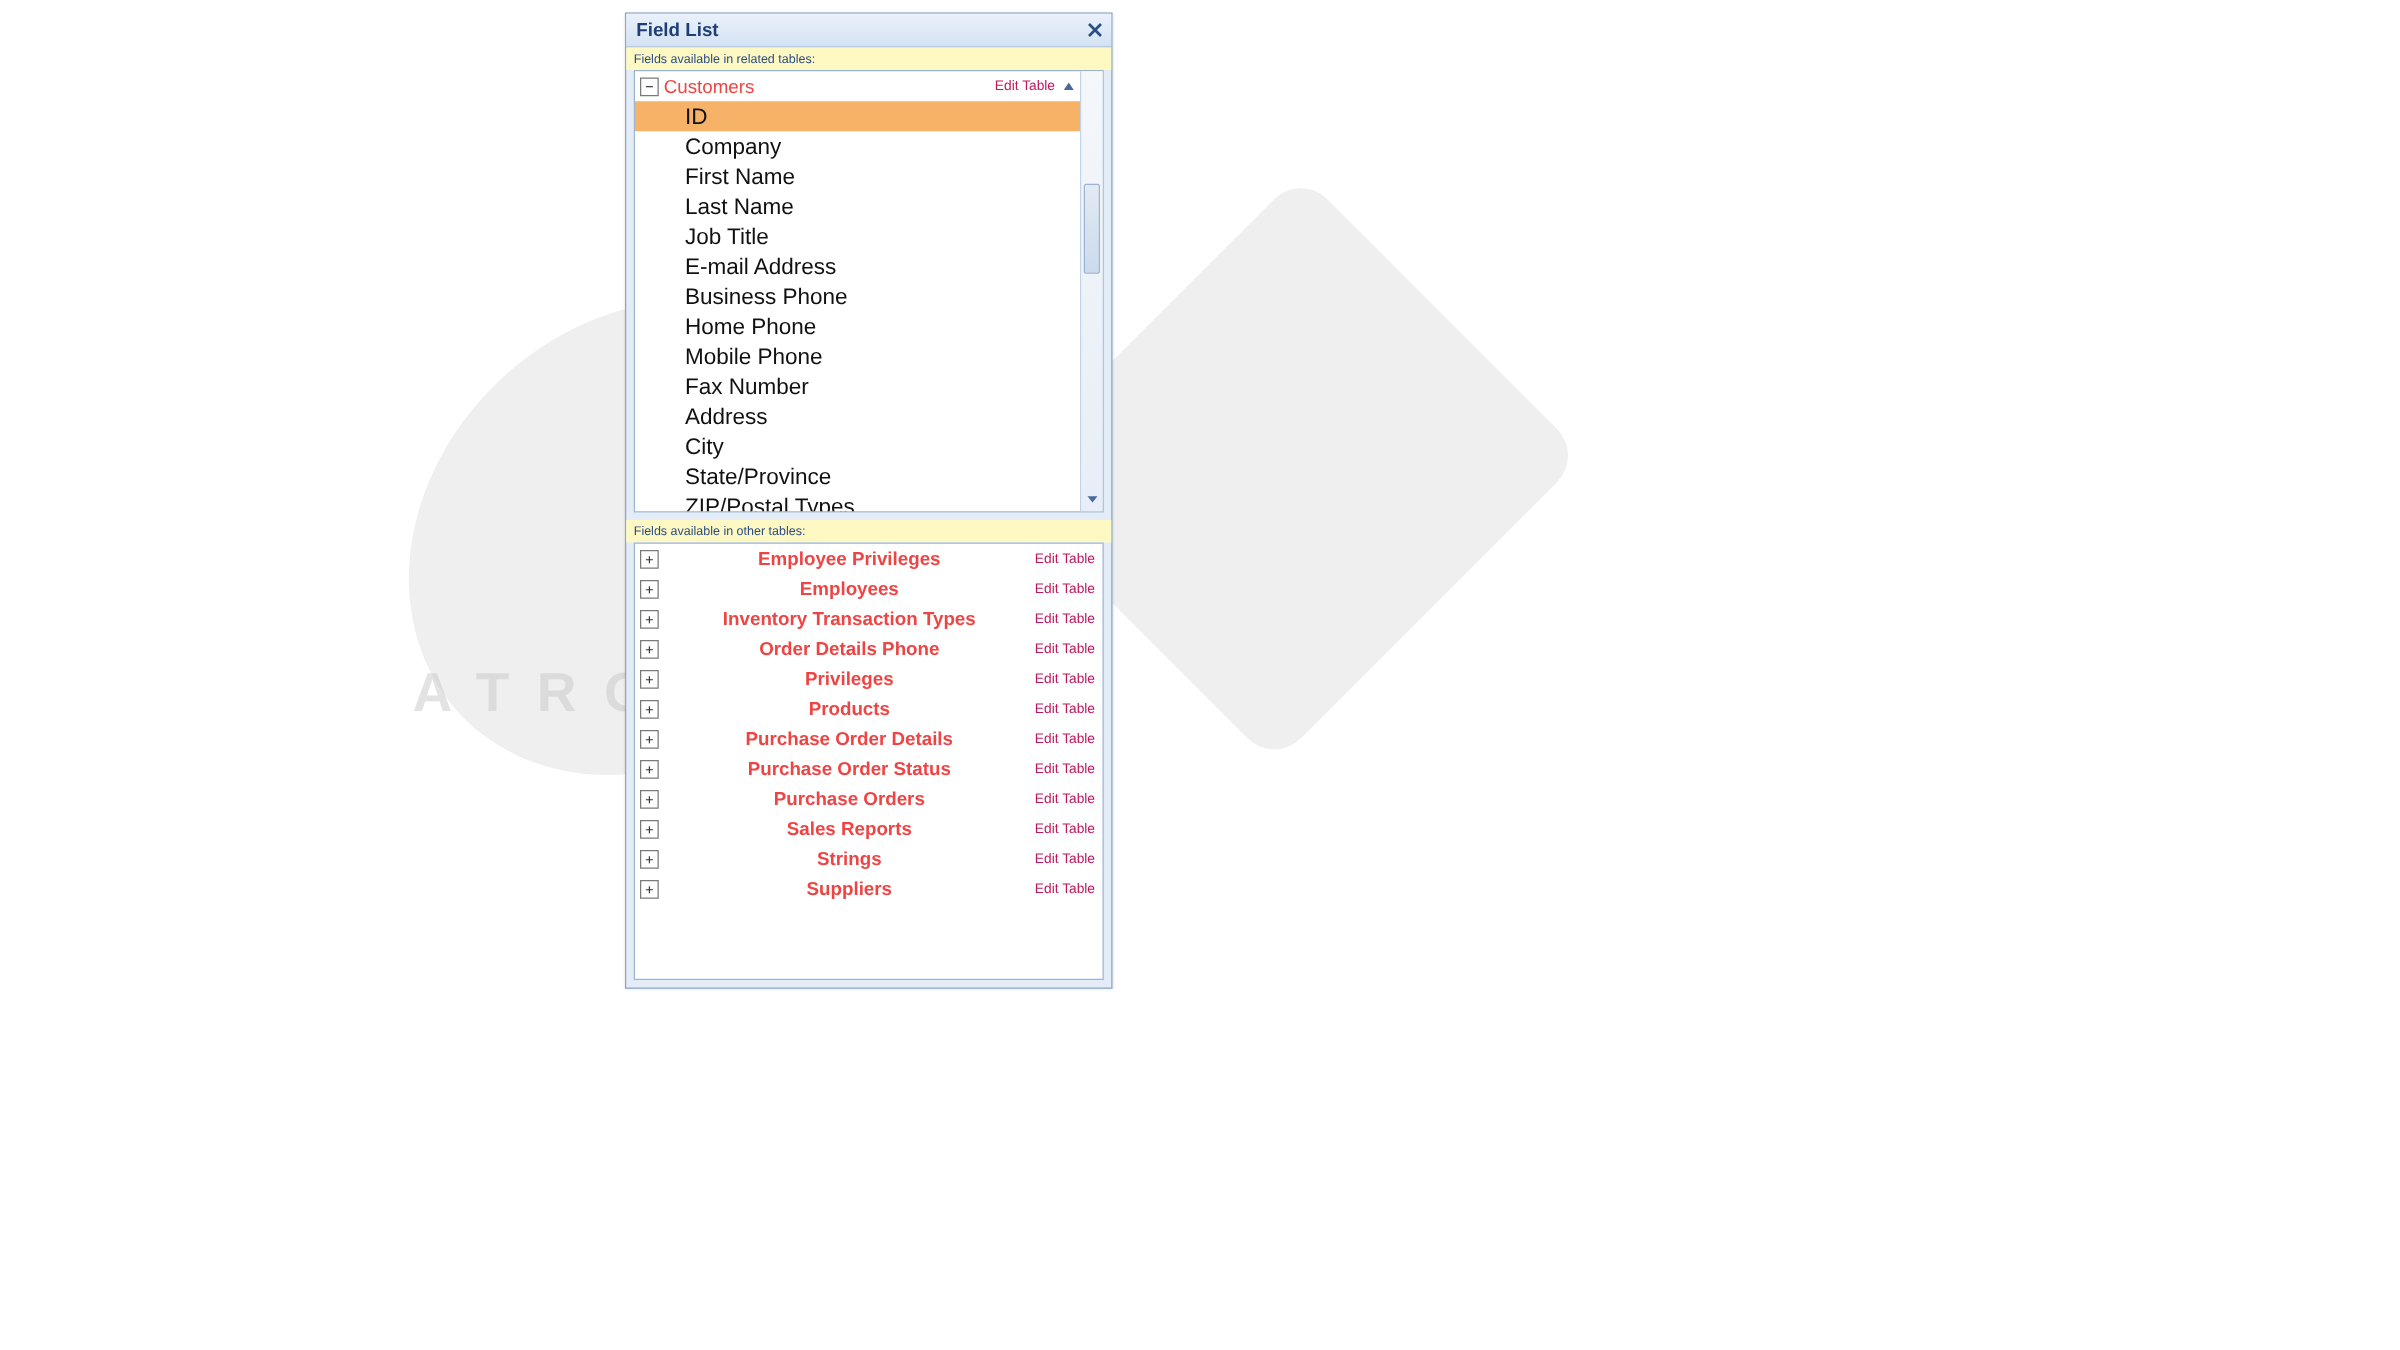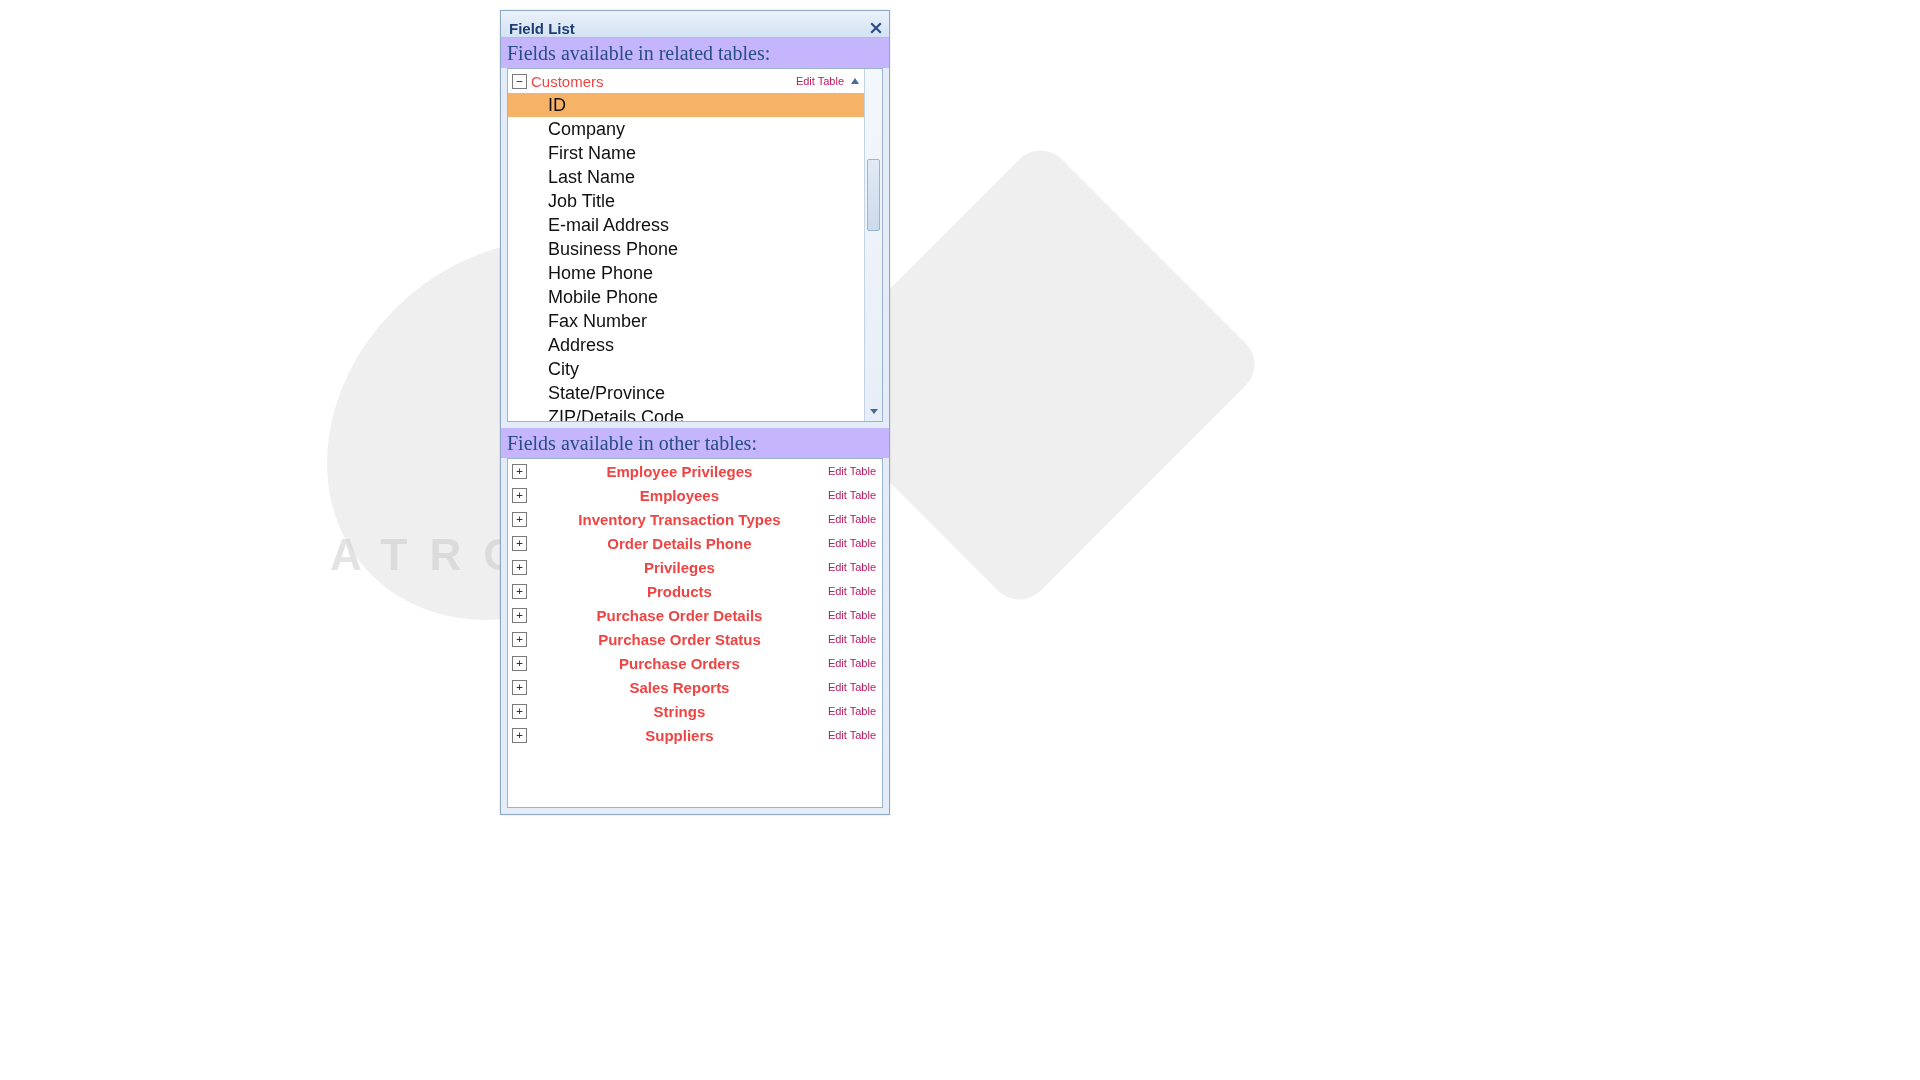--- a/index.html
+++ b/index.html
@@ -51,21 +51,21 @@
     width: 388px;
     border: 1px solid #8da7c4;
     background: #e3ecf7;
     font-size: 15px;
     color: #24375b;
     box-shadow: 0 0 2px rgba(0,0,0,0.15);
   }
 
   .titlebar {
     display: flex;
-    align-items: flex-end;
+    align-items: center;
     justify-content: space-between;
     height: 26px;
     padding: 0 4px 0 8px;
     background: linear-gradient(#eaf1fa, #d3e2f3);
     border-bottom: 1px solid #a9bfd8;
   }
   .titlebar .title {
     font-weight: 700;
     color: #1e3e74;
     font-size: 15px;
@@ -77,23 +77,22 @@
     align-items: center;
     justify-content: center;
     color: #2a4d85;
     cursor: pointer;
   }
   .close-btn svg { width: 12px; height: 12px; }
 
   .section-label {
     padding: 4px 6px 3px 6px;
     color: #2a4d85;
-    font-size: 20px;
-    background: #c4b5fd;
-    font-family: Liberation Serif, serif;
+    font-size: 10px;
+    background: #fef9c3;
   }
 
   
   .rel-box {
     margin: 0 6px 6px 6px;
     border: 1px solid #9cb4d0;
     background: #ffffff;
     display: flex;
     height: 352px;
     position: relative;
@@ -243,21 +242,21 @@
           <div class="field-row">Last Name</div>
           <div class="field-row">Job Title</div>
           <div class="field-row">E-mail Address</div>
           <div class="field-row">Business Phone</div>
           <div class="field-row">Home Phone</div>
           <div class="field-row">Mobile Phone</div>
           <div class="field-row">Fax Number</div>
           <div class="field-row">Address</div>
           <div class="field-row">City</div>
           <div class="field-row">State/Province</div>
-          <div class="field-row">ZIP/Details Code</div>
+          <div class="field-row">ZIP/Postal Types</div>
         </div>
     </div>
     <div class="vscroll">
       <div class="thumb"></div>
       <div class="arrow-down">
         <svg width="10" height="10" viewBox="0 0 10 10">
             <path d="M1 3 L5 8 L9 3 Z" fill="currentColor"></path>
           </svg>
       </div>
     </div>

